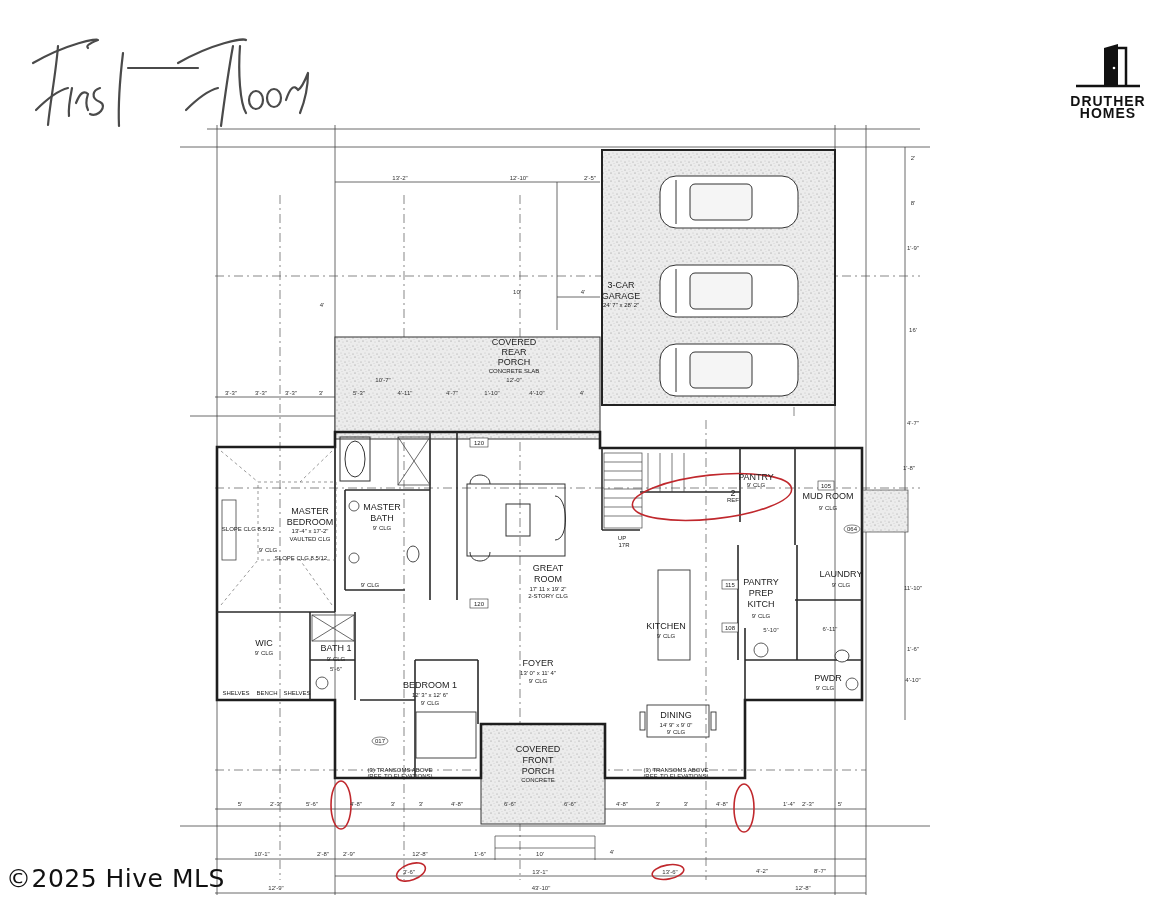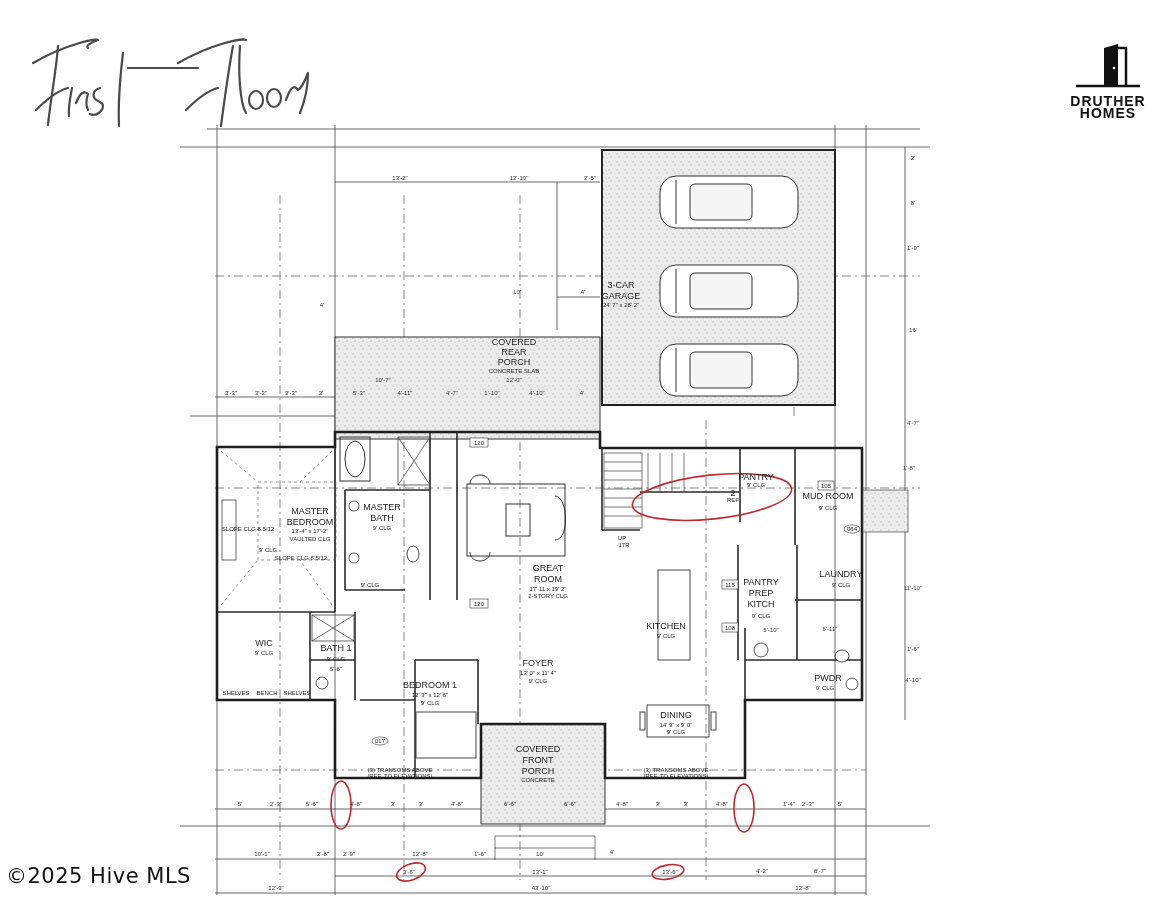--- a/index.html
+++ b/index.html
@@ -3,21 +3,21 @@
 <meta charset="utf-8">
 <style>
   html,body{margin:0;padding:0;background:#ffffff;}
   body{width:1162px;height:917px;position:relative;overflow:hidden;font-family:"Liberation Sans",sans-serif;color:#222;}
   .title{position:absolute;left:28px;top:18px;width:290px;height:115px;}
   .title svg{width:100%;height:100%;}
   .brand{position:absolute;left:1046px;top:38px;width:76px;height:82px;text-align:center;margin-left:24px;}
   .brand .word{font-family:"Liberation Sans",sans-serif;font-weight:bold;font-size:14px;letter-spacing:1px;color:#111;line-height:14px;}
   .brand .sub{font-family:"Liberation Sans",sans-serif;font-weight:bold;font-size:14px;letter-spacing:1px;color:#111;line-height:10px;}
   .plan{position:absolute;left:0;top:0;width:1162px;height:917px;}
-  .copyright{position:absolute;left:6px;top:864px;font-family:"DejaVu Sans",sans-serif;font-size:21px;color:#111;letter-spacing:0.5px;}
+  .copyright{position:absolute;left:6px;top:864px;font-family:"DejaVu Sans",sans-serif;font-size:25px;color:#111;letter-spacing:0.5px;}
   .lbl{font-family:"Liberation Sans",sans-serif;fill:#222;}
   .room{font-size:9px;}
   .sub{font-size:6px;}
   .dim{font-size:6px;fill:#333;}
 </style>
 </head>
 <body>
 
 <div class="title">
   <svg viewBox="0 0 290 115">

